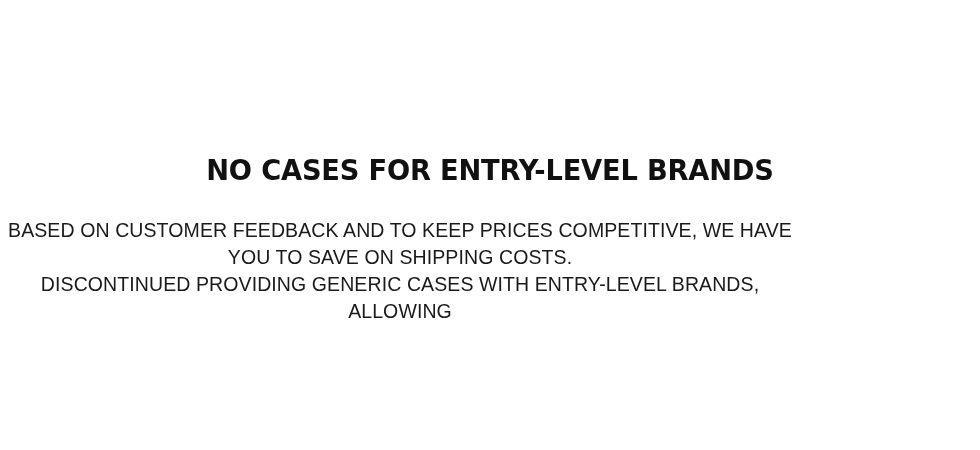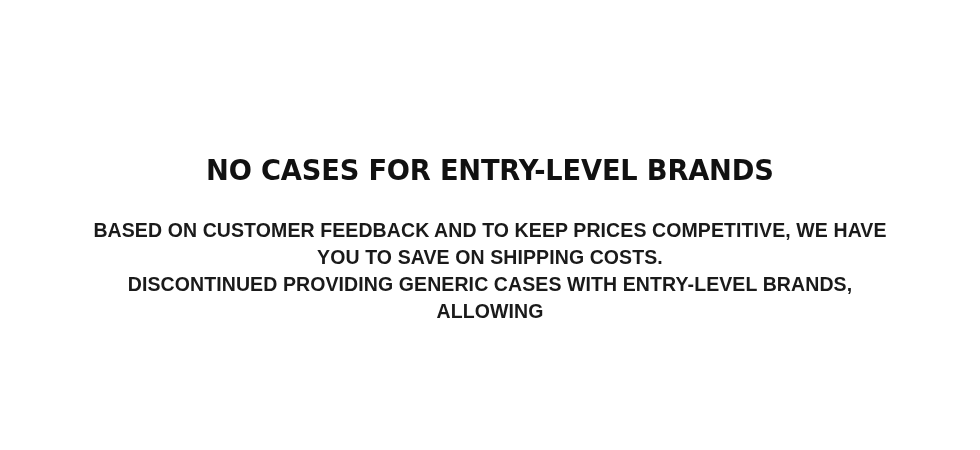--- a/index.html
+++ b/index.html
@@ -16,21 +16,20 @@
     -webkit-font-smoothing: antialiased;
     overflow: hidden;
   }
 
   .notice-section {
     width: 980px;
     height: 450px;
     box-sizing: border-box;
     display: flex;
     flex-direction: column;
-    align-items: center;
     justify-content: flex-start;
     background: #ffffff;
   }
 
   .notice-heading {
     margin: 0;
     padding: 0;
     font-family: "DejaVu Sans", "Liberation Sans", sans-serif;
     font-size: 29px;
     font-weight: 700;
@@ -45,21 +44,21 @@
     white-space: nowrap;
   }
 
   .notice-body {
     margin: 0;
     padding: 0;
     margin-top: 29px;
     width: 800px;
     font-family: "Liberation Sans", sans-serif;
     font-size: 19.5px;
-    font-weight: 700;
+    font-weight: 400;
     line-height: 27px;
     letter-spacing: 0.1px;
     color: #1a1a1a;
     text-align: center;
     text-transform: uppercase;
   }
 
   .notice-body .body-line {
     display: block;
   }

